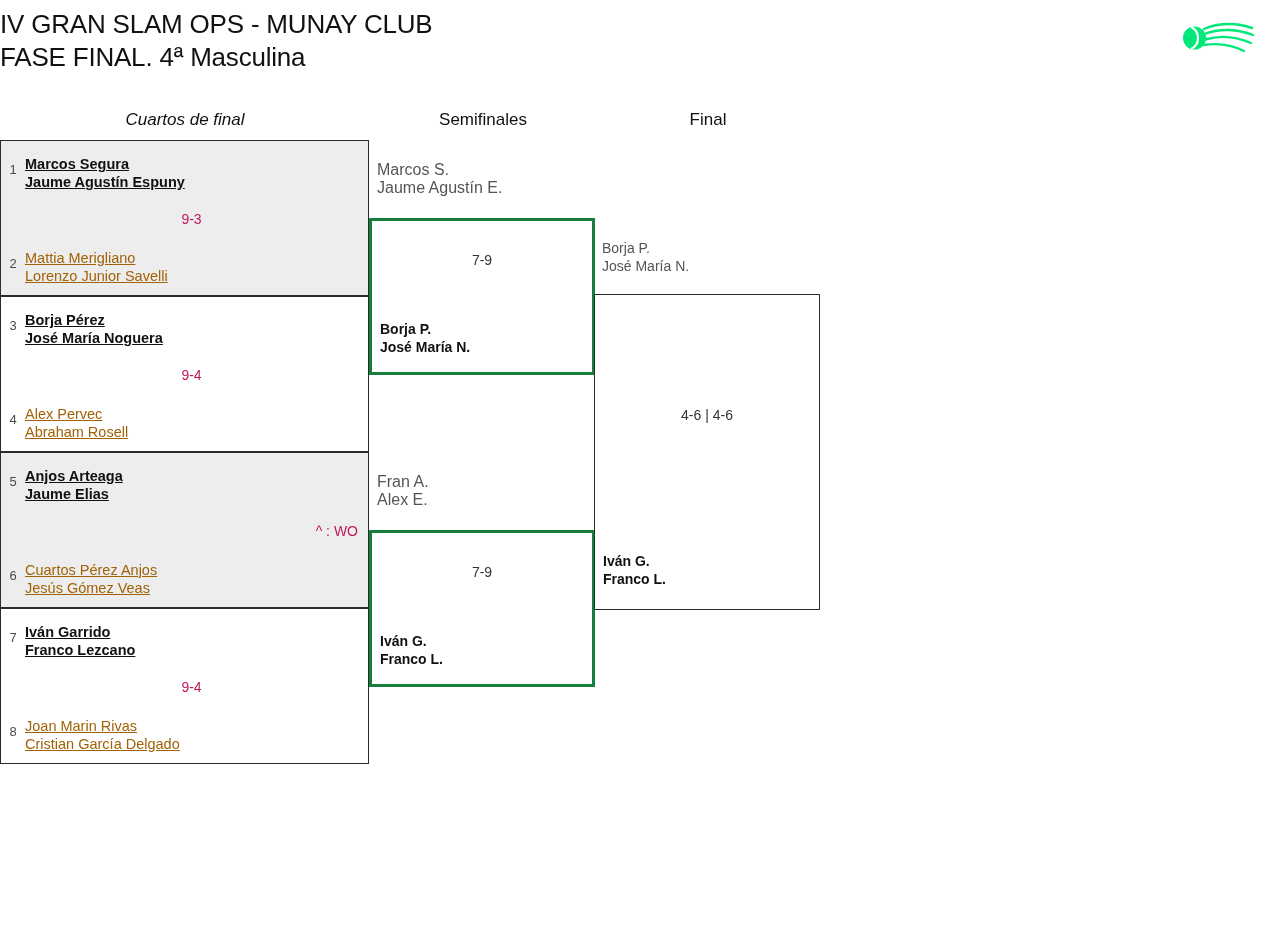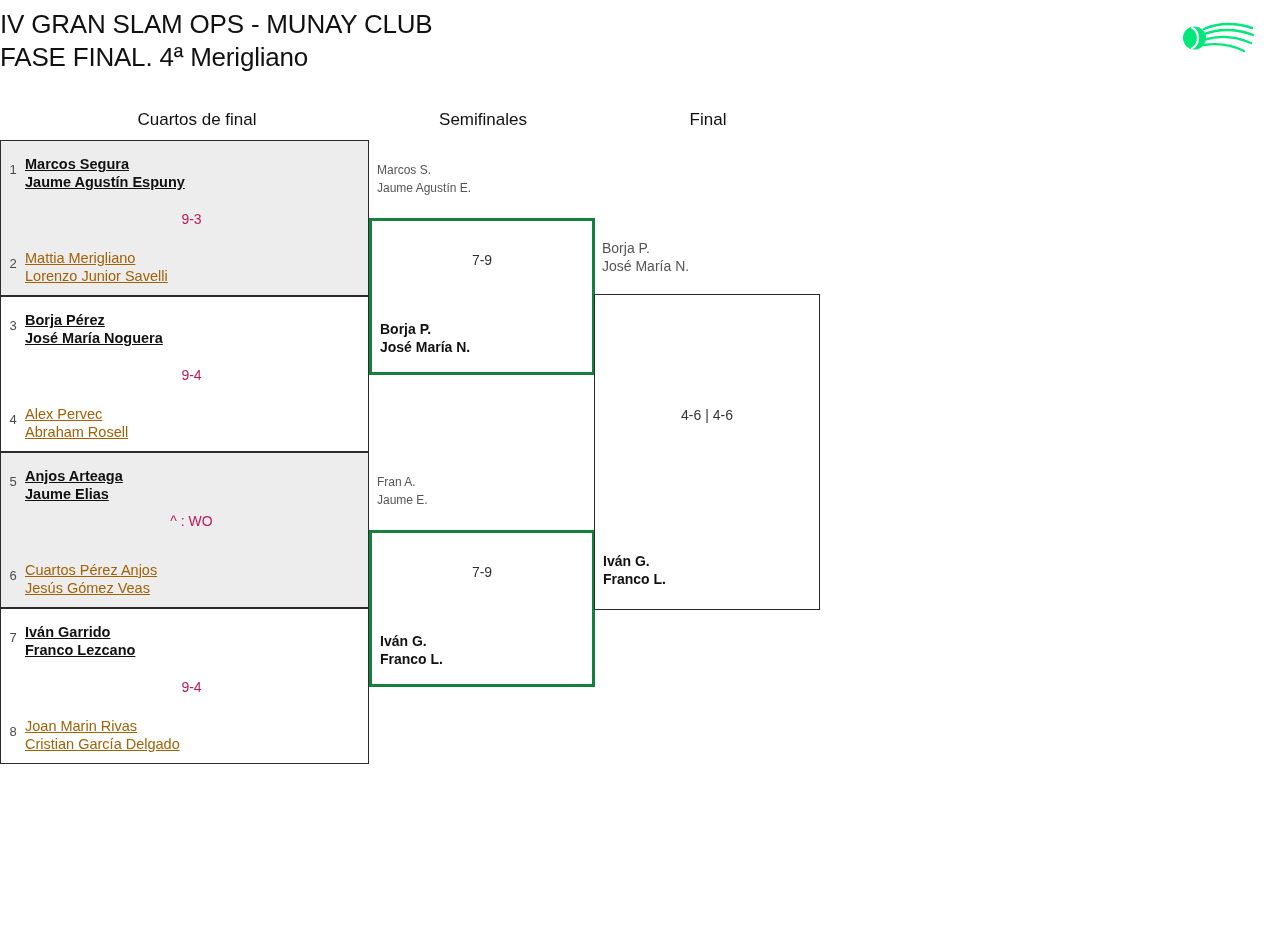--- a/index.html
+++ b/index.html
@@ -40,21 +40,21 @@
 
   
   .round-head {
     position: absolute;
     font-size: 17px;
     font-weight: 400;
     color: #111111;
     text-align: center;
     top: 110px;
   }
-  #rh-0 { left: 72px;  width: 250px; }
+  #rh-0 { left: 60px;  width: 250px; font-style: italic; }
   #rh-1 { left: 383px; width: 200px; }
   #rh-2 { left: 633px; width: 150px; }
 
   
   .bracket {
     position: absolute;
     left: 0;
     top: 0;
     width: 1280px;
     height: 949px;
@@ -111,21 +111,21 @@
 
   
   .sf-box {
     position: absolute;
     border: 3px solid #15803d;
     box-sizing: border-box;
     background: #ffffff;
   }
   .sf-label-top {
     position: absolute;
-    font-size: 12px;
+    font-size: 16px;
     line-height: 18px;
     white-space: pre-line;
   }
   .sf-label-in {
     position: absolute;
     font-size: 14px;
     line-height: 18px;
     white-space: pre-line;
   }
   .sf-score {
@@ -154,21 +154,21 @@
     position: absolute;
     text-align: center;
     font-size: 14px;
     color: #333333;
   }
 </style>
 </head>
 <body>
 
 <div class="page-title">IV GRAN SLAM OPS - MUNAY CLUB
-FASE FINAL. 4ª Merigliano</div>
+FASE FINAL. 4ª Masculina</div>
 
 <div class="logo">
   <svg viewBox="0 0 76 48" width="76" height="48" aria-hidden="true">
     <g fill="none" stroke="#00e87a" stroke-width="2.4" stroke-linecap="round">
       <circle cx="14.5" cy="24" r="11.5" fill="#00e87a" stroke="none"></circle>
       <path d="M12 13.5 C20 18, 20 30, 12 34.5" stroke="#ffffff" stroke-width="2.2"></path>
       <path d="M24 15 C40 8, 58 9, 72 14"></path>
       <path d="M24.5 20 C40 14, 58 15, 73 21"></path>
       <path d="M25 25.5 C40 21, 57 23, 71 29"></path>
       <path d="M24 31 C37 29, 52 31, 64 37"></path>
@@ -209,21 +209,21 @@
 Abraham Rosell</div>
     </div>
   </div>
 
   <div class="qf-block shaded" style="top:452px; height:156px;">
     <div class="qf-slot top">
       <div class="seed">5</div>
       <div class="team winner">Anjos Arteaga
 Jaume Elias</div>
     </div>
-    <div class="qf-score" style="top:60px;">^ : WO</div>
+    <div class="qf-score" style="top:70px;text-align:right;">^ : WO</div>
     <div class="qf-slot bottom">
       <div class="seed">6</div>
       <div class="team loser">Cuartos Pérez Anjos
 Jesús Gómez Veas</div>
     </div>
   </div>
 
   <div class="qf-block plain" style="top:608px; height:156px;">
     <div class="qf-slot top">
       <div class="seed">7</div>
@@ -241,21 +241,21 @@
   <div class="sf-label-top nm-lose" style="left:377px; top:161px;">Marcos S.
 Jaume Agustín E.</div>
 
   <div class="sf-box" style="left:369px; top:218px; width:226px; height:157px;">
     <div class="sf-score" style="left:0; right:0; top:31px;">7-9</div>
     <div class="sf-label-in nm-win" style="left:8px; top:99px;">Borja P.
 José María N.</div>
   </div>
 
   <div class="sf-label-top nm-lose" style="left:377px; top:473px;">Fran A.
-Jaume E.</div>
+Alex E.</div>
 
   <div class="sf-box" style="left:369px; top:530px; width:226px; height:157px;">
     <div class="sf-score" style="left:0; right:0; top:31px;">7-9</div>
     <div class="sf-label-in nm-win" style="left:8px; top:99px;">Iván G.
 Franco L.</div>
   </div>
 
   <div class="fn-label nm-lose" style="left:602px; top:239px;">Borja P.
 José María N.</div>
 

